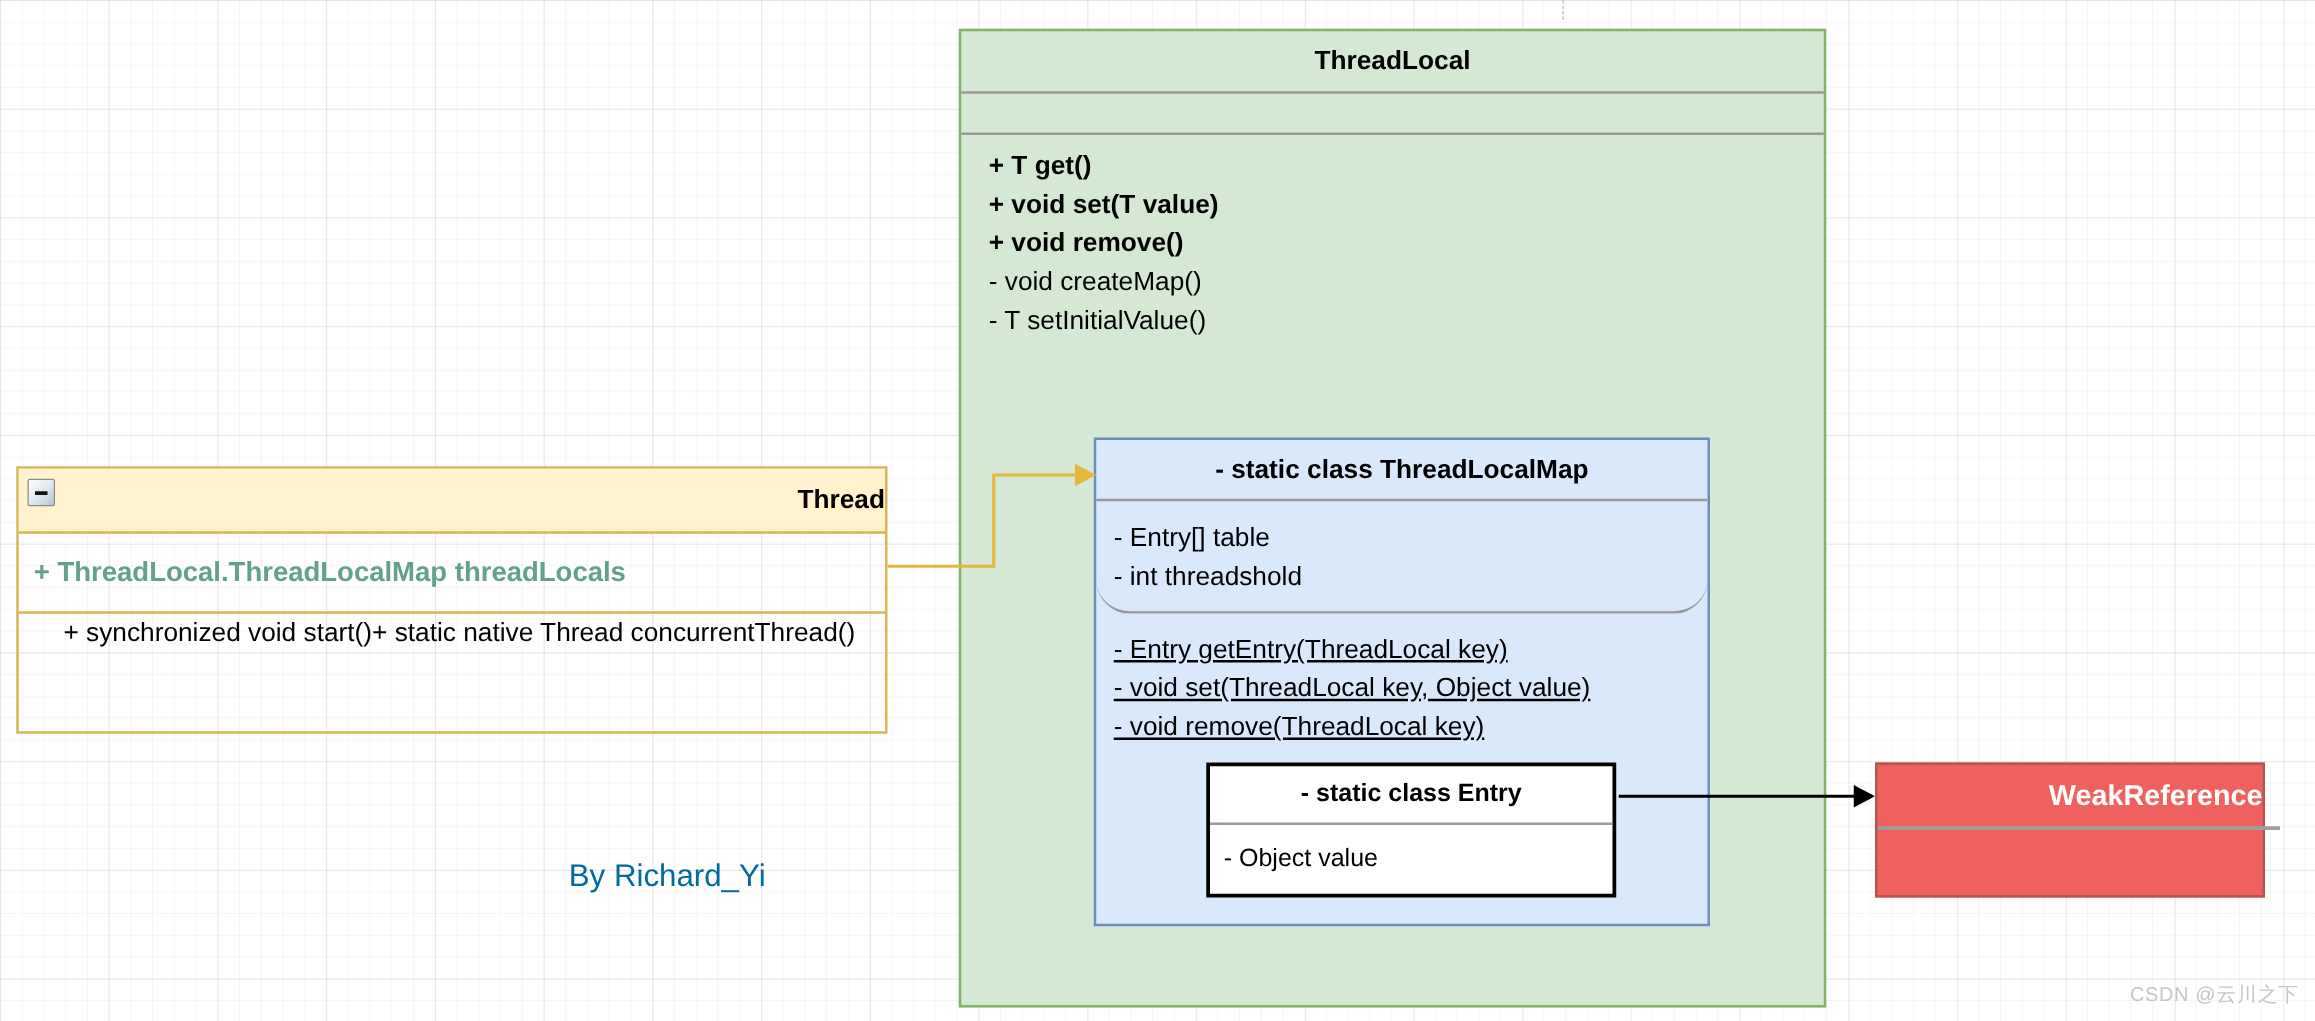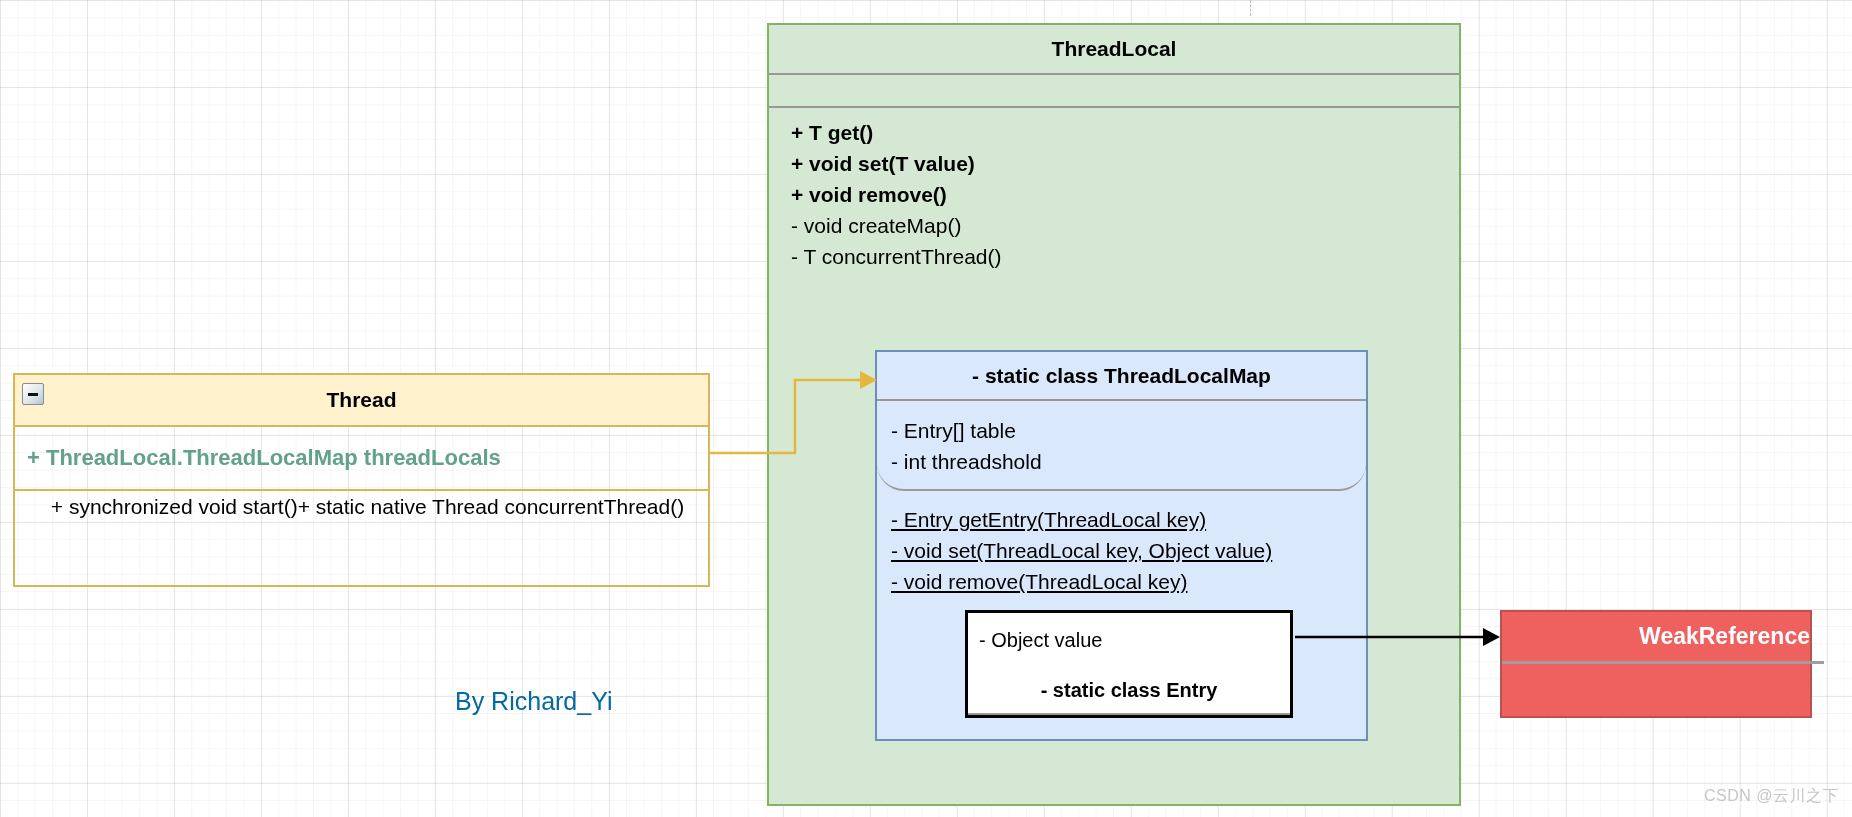--- a/index.html
+++ b/index.html
@@ -24,21 +24,21 @@
   #page-divider{left:1250px;top:0;height:16px;width:0;border-left:1px dashed #bcbcbc;}
 
   
   #threadlocal-box{left:767px;top:23px;width:694px;height:783px;background:#d5e8d4;border:2px solid #82b366;}
   #threadlocal-box .title{height:50px;border-bottom:2px solid #999999;font-size:21px;font-weight:bold;}
   #threadlocal-box .empty-sec{height:33px;border-bottom:2px solid #999999;}
   #threadlocal-box .methods{padding:9px 0 0 22px;font-size:21px;line-height:31px;}
 
   
   #thread-box{left:13px;top:373px;width:697px;height:214px;border:2px solid #d6b656;background:transparent;}
-  #thread-box .title{height:52px;background:#fff2cc;border-bottom:2px solid #d6b656;font-size:21px;font-weight:bold;position:relative;}
+  #thread-box .title{height:52px;background:#fff2cc;border-bottom:2px solid #d6b656;font-size:21px;font-weight:bold;position:relative;justify-content:flex-end;}
   .collapse-btn{position:absolute;left:7px;top:8px;width:20px;height:20px;border:1px solid #8a8a8a;border-radius:2px;
     background:linear-gradient(135deg,#ffffff 0%,#dde7ee 55%,#b3c5d3 100%);
     display:flex;align-items:center;justify-content:center;cursor:pointer;}
   .collapse-btn .minus-bar{width:10px;height:3px;background:#111;}
   #thread-box .attr{height:64px;border-bottom:2px solid #d6b656;padding-left:12px;font-size:22px;font-weight:bold;color:#63a08d;}
   #thread-box .methods{flex:1;display:flex;justify-content:center;padding-left:12px;font-size:21px;line-height:31px;}
 
   
   #threadlocalmap-box{left:875px;top:350px;width:493px;height:391px;background:#dae8fc;border:2px solid #6c8ebf;}
   #threadlocalmap-box .title{height:49px;border-bottom:2px solid #999999;font-size:21px;font-weight:bold;}
@@ -68,21 +68,21 @@
 <div id="page-divider" class="abs"></div>
 
 <div id="threadlocal-box" class="uml-box">
   <div class="row title center">ThreadLocal</div>
   <div class="row empty-sec"></div>
   <div class="row methods">
     <div class="bold">+ T get()</div>
     <div class="bold">+ void set(T value)</div>
     <div class="bold">+ void remove()</div>
     <div>- void createMap()</div>
-    <div>- T concurrentThread()</div>
+    <div>- T setInitialValue()</div>
   </div>
 </div>
 
 <div id="thread-box" class="uml-box">
   <div class="row title center">
     <span class="collapse-btn">
         <span class="minus-bar"></span>
       </span>
     <span>Thread</span>
   </div>
@@ -100,22 +100,22 @@
     <div>- int threadshold</div>
   </div>
   <div class="row methods">
     <div>- Entry getEntry(ThreadLocal key)</div>
     <div>- void set(ThreadLocal key, Object value)</div>
     <div>- void remove(ThreadLocal key)</div>
   </div>
 </div>
 
 <div id="entry-box" class="uml-box">
+  <div class="row title center">- static class Entry</div>
   <div class="row attr vcenter">- Object value</div>
-  <div class="row title center">- static class Entry</div>
 </div>
 
 <div id="weakreference-box" class="uml-box">
   <div class="row title center">WeakReference</div>
   <div class="wr-divider"></div>
 </div>
 
 <svg id="connectors" width="1852" height="817">
   <polyline points="710,453 795,453 795,380 861,380" fill="none" stroke-width="2.5" stroke="#e6b73f"></polyline>
   <polygon points="860,371 877,380 860,389" fill="#e6b73f"></polygon>

